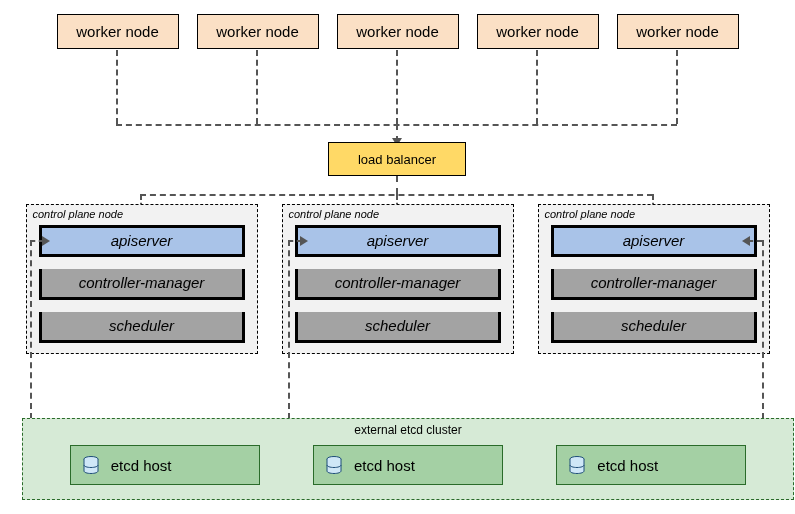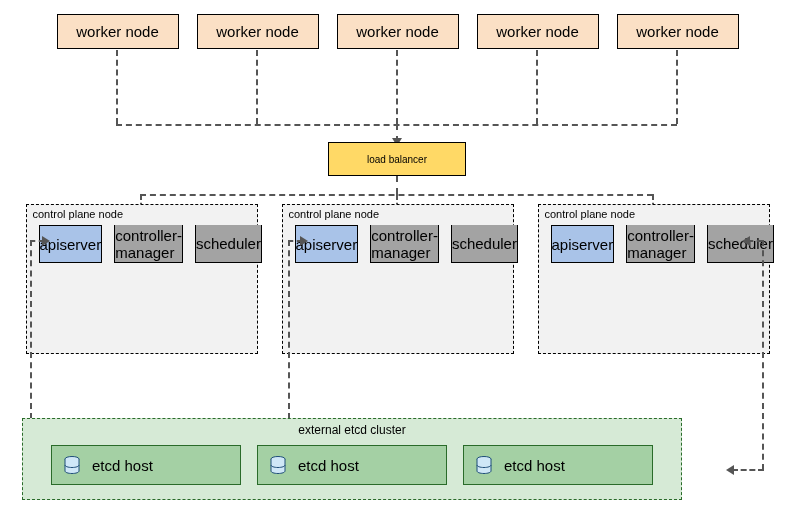--- a/index.html
+++ b/index.html
@@ -74,21 +74,21 @@
     border-left: none;
   }
   .load-balancer {
     position: absolute;
     top: 142px;
     left: 328px;
     width: 138px;
     height: 34px;
     background: #ffd966;
     border: 1px solid #000;
-    font-size: 10px;
+    font-size: 13px;
     display: flex;
     align-items: center;
     justify-content: center;
   }
   .lb-down {
     position: absolute;
     left: 396px;
     top: 176px;
     width: 0;
     height: 18px;
@@ -117,31 +117,32 @@
     gap: 24px;
   }
   .cp-node {
     width: 232px;
     height: 150px;
     background: #f2f2f2;
     border: 1px dashed #000;
     position: relative;
     padding: 20px 12px 10px 12px;
     display: flex;
-    flex-direction: row;
+    flex-direction: column;
     gap: 12px;
+    font-style: italic;
   }
   .cp-label {
     position: absolute;
     top: 3px;
     left: 6px;
     font-size: 11px;
   }
   .cp-box {
-    border: 1px solid #000000;
+    border: 3px solid #000000;
     height: 38px;
     font-size: 15px;
     display: flex;
     align-items: center;
     justify-content: center;
   }
   .cp-box.api { background: #a9c3e8; }
   .cp-box.other { background: #a3a3a3; border-top: none; }
 
   .vline-cp-to-etcd {
@@ -162,21 +163,21 @@
     position: absolute;
     border-top: 2px dashed #555;
     height: 0;
     top: 469px;
   }
 
   .etcd-cluster {
     position: absolute;
     left: 22px;
     top: 418px;
-    width: 660px;
+    width: 772px;
     height: 82px;
     background: #d6ead6;
     border: 1px dashed #2a6b2a;
   }
   .etcd-title {
     text-align: center;
     font-size: 12px;
     margin-top: 4px;
     color: #000;
   }

